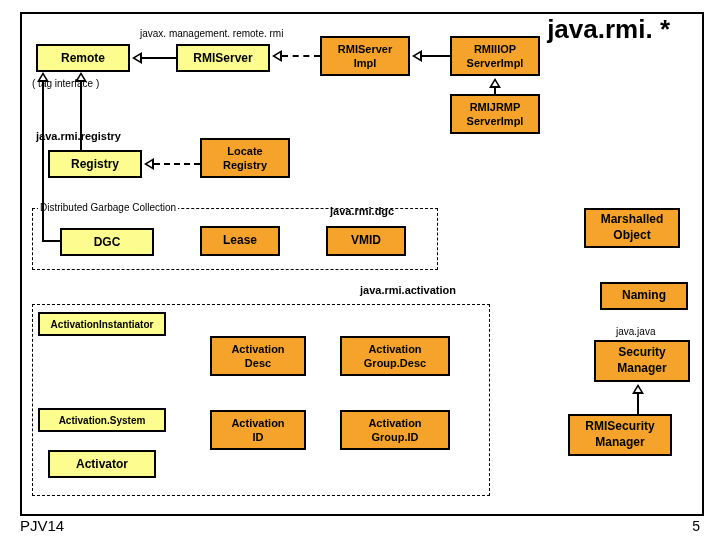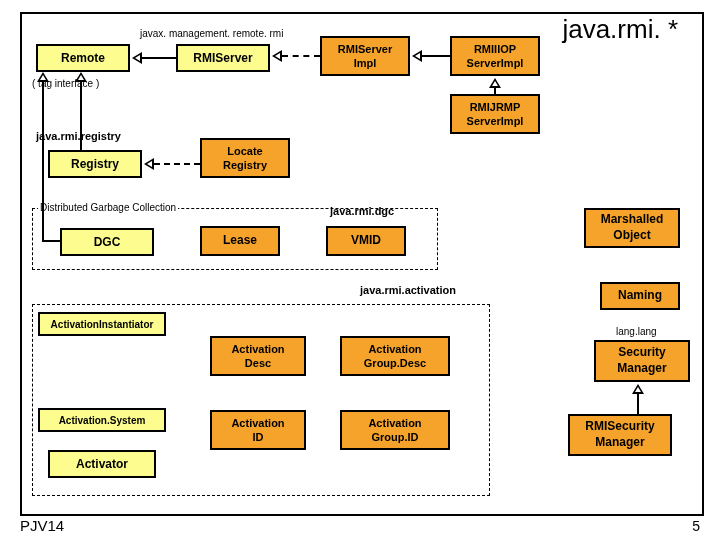--- a/index.html
+++ b/index.html
@@ -1,18 +1,18 @@
 <!DOCTYPE html>
 <html><head>
 <meta charset="utf-8">
 <style>
 html,body{margin:0;padding:0;width:720px;height:540px;background:#fff;font-family:Arial,Helvetica,sans-serif;overflow:hidden}
 .page{position:relative;width:720px;height:540px}
 .border{position:absolute;left:20px;top:12px;width:680px;height:500px;border:2px solid #000}
-.title{position:absolute;right:42px;top:14px;font-size:26px;font-weight:normal}
+.title{position:absolute;right:50px;top:14px;font-size:26px;font-weight:bold}
 .label-top{position:absolute;font-size:10px}
 .label-tag{position:absolute;font-size:10px}
 
 
 .ybox{position:absolute;background:#fdfd8f;border:2px solid #000;font-size:12px;font-weight:bold;display:flex;align-items:center;justify-content:center;text-align:center;box-sizing:border-box}
 
 .obox{position:absolute;background:#f5a32b;border:2px solid #000;font-size:12px;font-weight:bold;display:flex;flex-direction:column;align-items:center;justify-content:center;text-align:center;box-sizing:border-box;line-height:1.3}
 .obox .l2{display:block}
 
 .pkg{position:absolute;font-size:11px;font-weight:bold}
@@ -70,22 +70,22 @@
 <div class="regionTitle" style="left:38px;top:202px">Distributed Garbage Collection</div>
 <div class="pkg" style="left:330px;top:205px">java.rmi.dgc</div>
 <div class="ybox" style="left:60px;top:228px;width:94px;height:28px">DGC</div>
 <div class="obox" style="left:200px;top:226px;width:80px;height:30px">Lease</div>
 <div class="obox" style="left:326px;top:226px;width:80px;height:30px">VMID</div>
 
 <div class="obox" style="left:584px;top:208px;width:96px;height:40px">
       <span>Marshalled</span>
       <span class="l2">Object</span>
     </div>
-<div class="obox" style="left:600px;top:282px;width:80px;height:28px">Naming</div>
-<div class="pkg2" style="left:616px;top:326px">lang.lang</div>
+<div class="obox" style="left:600px;top:282px;width:88px;height:28px">Naming</div>
+<div class="pkg2" style="left:616px;top:326px">java.java</div>
 <div class="obox" style="left:594px;top:340px;width:96px;height:42px">
       <span>Security</span>
       <span class="l2">Manager</span>
     </div>
 <div class="obox" style="left:568px;top:414px;width:104px;height:42px">
       <span>RMISecurity</span>
       <span class="l2">Manager</span>
     </div>
 
 <div class="region" style="left:32px;top:304px;width:456px;height:190px"></div>

